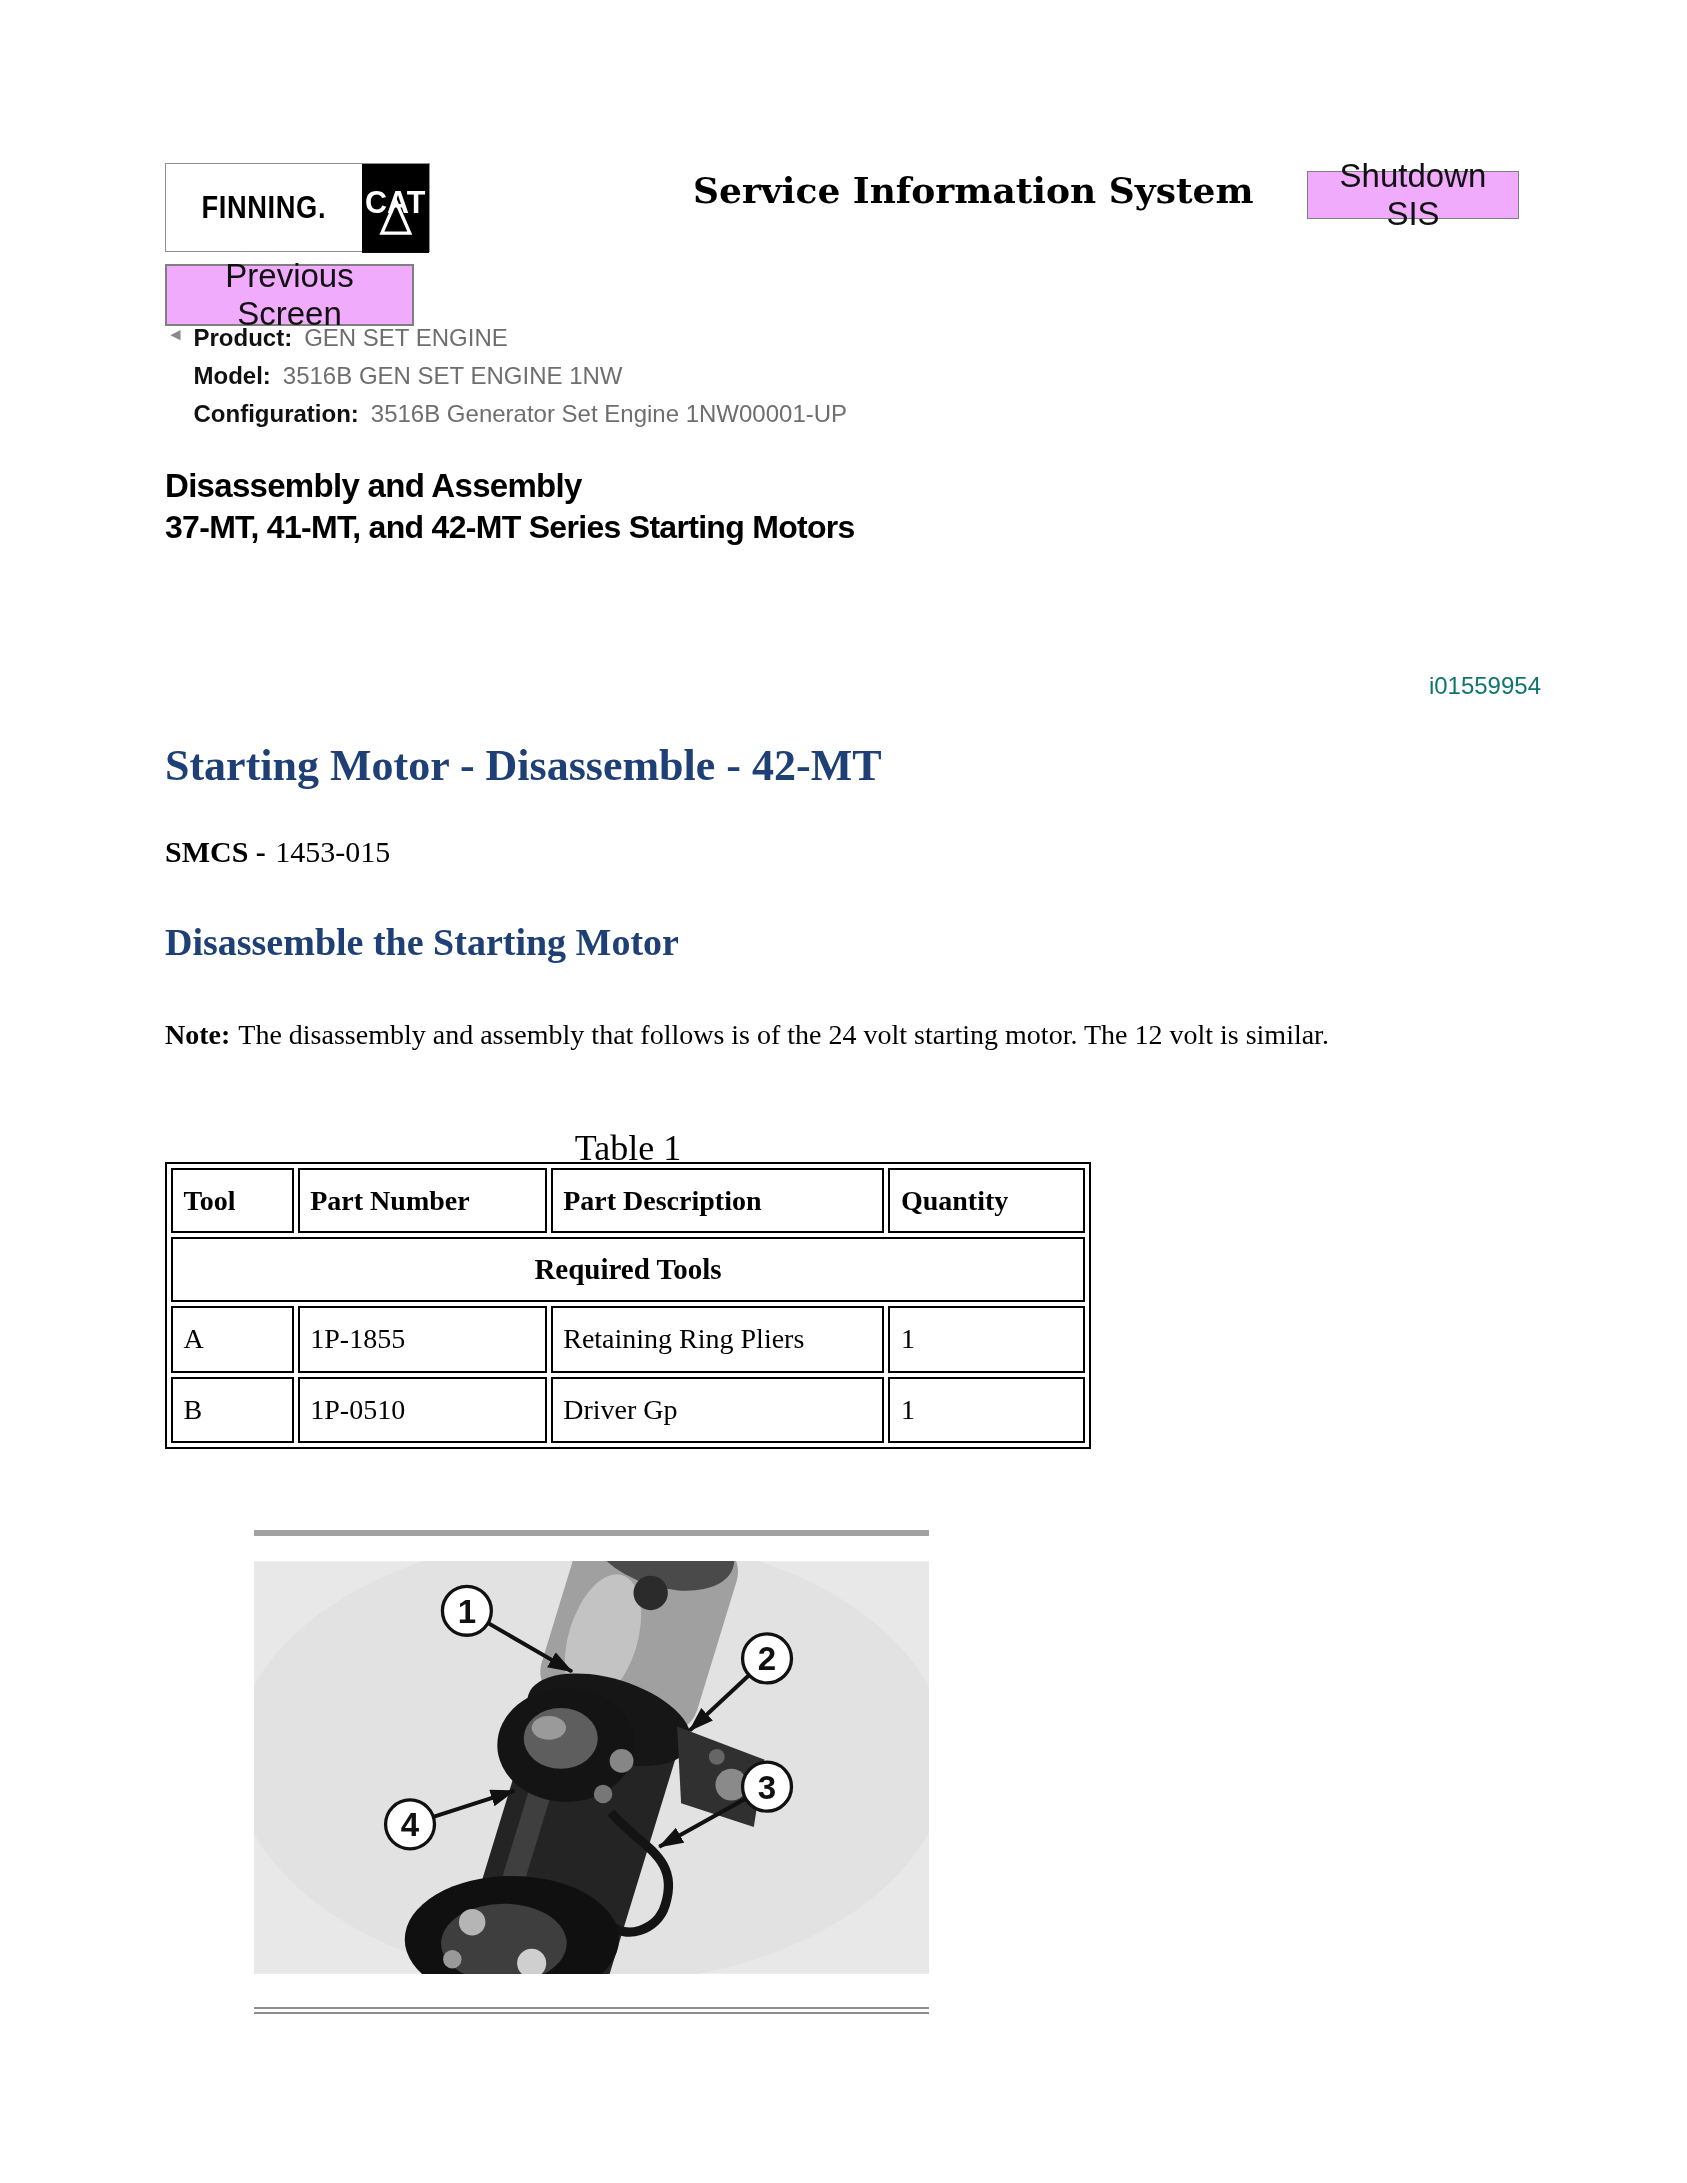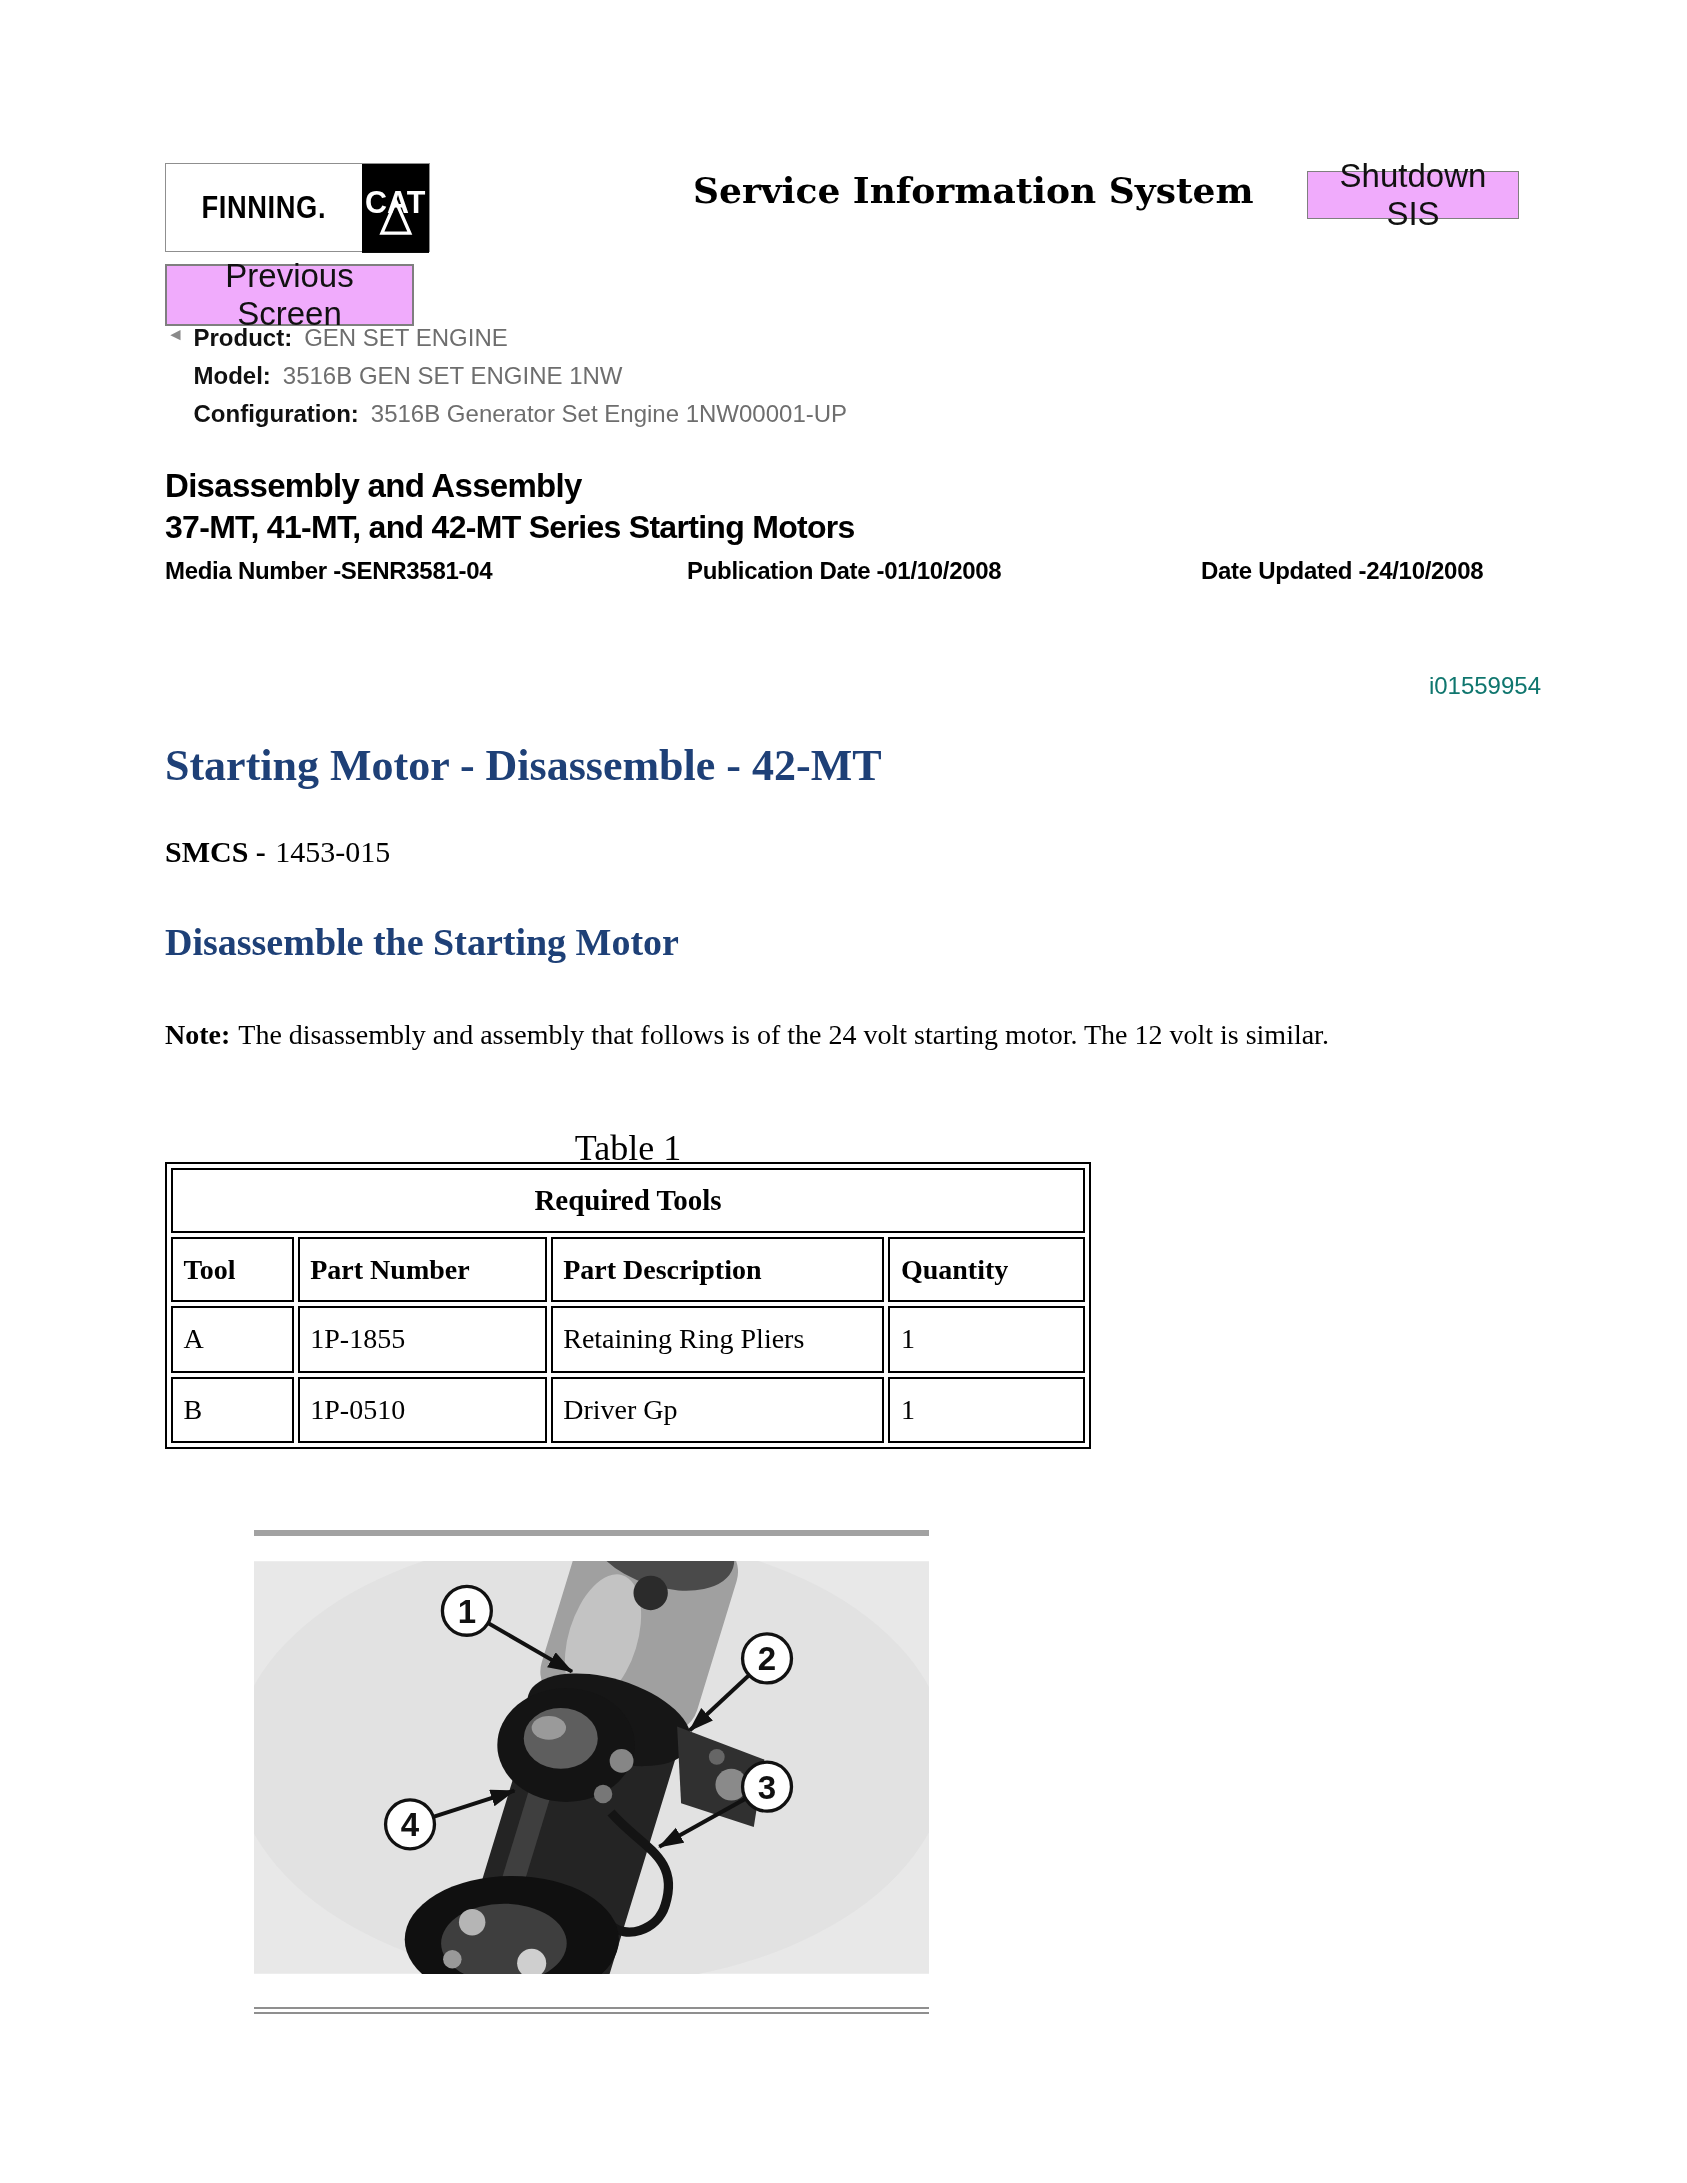--- a/index.html
+++ b/index.html
@@ -87,25 +87,20 @@
       <span class="prod-label">Model:</span><span class="prod-value">3516B GEN SET ENGINE 1NW</span>
     </div>
     <div class="prod-row">
       <span class="prod-label">Configuration:</span><span class="prod-value">3516B Generator Set Engine 1NW00001-UP</span>
     </div>
   </div>
 
   <div class="abs doc-title1">Disassembly and Assembly</div>
   <div class="abs doc-title2">37-MT, 41-MT, and 42-MT Series Starting Motors</div>
 
-  <div class="abs media-line">
-    <span class="media-number">Media Number -SENR3581-04</span>
-    <span class="pub-date">Publication Date -01/10/2008</span>
-    <span class="date-updated">Date Updated -24/10/2008</span>
-  </div>
 
   <div class="abs doc-id">i01559954</div>
 
   <h1 class="abs h1-blue" style="margin:0;">Starting Motor - Disassemble - 42-MT</h1>
 
   <div class="abs smcs">
     <b>SMCS -</b><span>1453-015</span>
   </div>
 
   <h2 class="abs h2-blue" style="margin:0;">Disassemble the Starting Motor</h2>
@@ -118,27 +113,27 @@
 
   <table class="tools">
     <colgroup>
       <col style="width:13.6%">
         <col style="width:27.6%">
         <col style="width:37%">
         <col style="width:21.8%">
     </colgroup>
     <tbody>
       <tr>
-        <td class="t-title" colspan="4">Required Tools</td>
-      </tr>
-      <tr>
         <td class="t-head">Tool</td>
         <td class="t-head">Part Number</td>
         <td class="t-head">Part Description</td>
         <td class="t-head">Quantity</td>
+      </tr>
+      <tr>
+        <td class="t-title" colspan="4">Required Tools</td>
       </tr>
       <tr>
         <td class="t-cell">A</td>
         <td class="t-cell">1P-1855</td>
         <td class="t-cell">Retaining Ring Pliers</td>
         <td class="t-cell">1</td>
       </tr>
       <tr>
         <td class="t-cell">B</td>
         <td class="t-cell">1P-0510</td>

